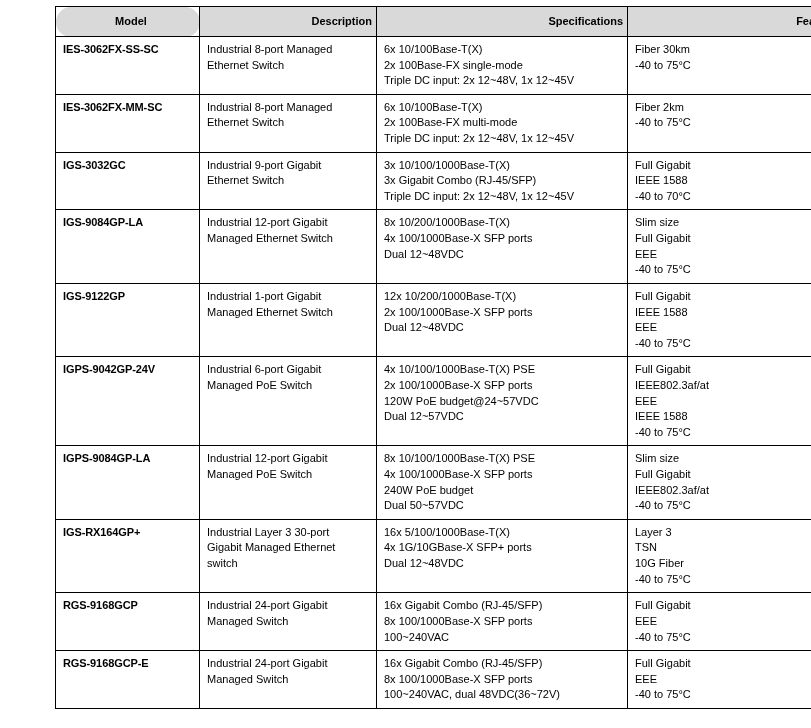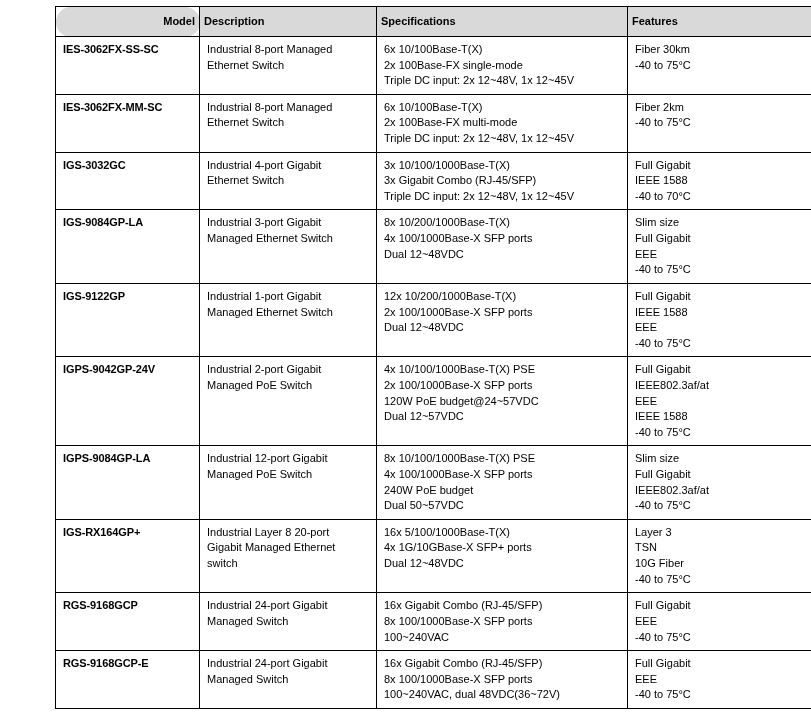--- a/index.html
+++ b/index.html
@@ -33,28 +33,28 @@
     border: 1px solid #000000;
     vertical-align: top;
     padding: 5px 12px 5px 7px;
     line-height: 1.42;
     font-size: 11px;
     white-space: pre-line;
   }
   table.spec-table thead th {
     background: #d9d9d9;
     font-weight: bold;
-    text-align: left;
+    text-align: right;
     vertical-align: middle;
     padding: 6px 4px;
     height: 17px;
     font-size: 11px;
   }
   table.spec-table thead th.col-model {
-    text-align: right;
+    text-align: center;
     padding-left: 11px;
     border-radius: 15px;
   }
   td.model {
     font-weight: bold;
     vertical-align: middle;
     font-size: 11px;
     letter-spacing: -0.1px;
   }
   td.description {
@@ -99,31 +99,31 @@
           <td class="model">IES-3062FX-MM-SC</td>
           <td class="description">Industrial 8-port Managed Ethernet Switch</td>
           <td class="specifications">6x 10/100Base-T(X)
 2x 100Base-FX multi-mode
 Triple DC input: 2x 12~48V, 1x 12~45V</td>
           <td class="features">Fiber 2km
 -40 to 75°C</td>
         </tr>
         <tr>
           <td class="model">IGS-3032GC</td>
-          <td class="description">Industrial 4-port Gigabit Ethernet Switch</td>
+          <td class="description">Industrial 9-port Gigabit Ethernet Switch</td>
           <td class="specifications">3x 10/100/1000Base-T(X)
 3x Gigabit Combo (RJ-45/SFP)
 Triple DC input: 2x 12~48V, 1x 12~45V</td>
           <td class="features">Full Gigabit
 IEEE 1588
 -40 to 70°C</td>
         </tr>
         <tr>
           <td class="model">IGS-9084GP-LA</td>
-          <td class="description">Industrial 3-port Gigabit Managed Ethernet Switch</td>
+          <td class="description">Industrial 12-port Gigabit Managed Ethernet Switch</td>
           <td class="specifications">8x 10/200/1000Base-T(X)
 4x 100/1000Base-X SFP ports
 Dual 12~48VDC</td>
           <td class="features">Slim size
 Full Gigabit
 EEE
 -40 to 75°C</td>
         </tr>
         <tr>
           <td class="model">IGS-9122GP</td>
@@ -131,21 +131,21 @@
           <td class="specifications">12x 10/200/1000Base-T(X)
 2x 100/1000Base-X SFP ports
 Dual 12~48VDC</td>
           <td class="features">Full Gigabit
 IEEE 1588
 EEE
 -40 to 75°C</td>
         </tr>
         <tr>
           <td class="model">IGPS-9042GP-24V</td>
-          <td class="description">Industrial 2-port Gigabit Managed PoE Switch</td>
+          <td class="description">Industrial 6-port Gigabit Managed PoE Switch</td>
           <td class="specifications">4x 10/100/1000Base-T(X) PSE
 2x 100/1000Base-X SFP ports
 120W PoE budget@24~57VDC
 Dual 12~57VDC</td>
           <td class="features">Full Gigabit
 IEEE802.3af/at
 EEE
 IEEE 1588
 -40 to 75°C</td>
         </tr>
@@ -156,21 +156,21 @@
 4x 100/1000Base-X SFP ports
 240W PoE budget
 Dual 50~57VDC</td>
           <td class="features">Slim size
 Full Gigabit
 IEEE802.3af/at
 -40 to 75°C</td>
         </tr>
         <tr>
           <td class="model">IGS-RX164GP+</td>
-          <td class="description">Industrial Layer 8 20-port Gigabit Managed Ethernet switch</td>
+          <td class="description">Industrial Layer 3 30-port Gigabit Managed Ethernet switch</td>
           <td class="specifications">16x 5/100/1000Base-T(X)
 4x 1G/10GBase-X SFP+ ports
 Dual 12~48VDC</td>
           <td class="features">Layer 3
 TSN
 10G Fiber
 -40 to 75°C</td>
         </tr>
         <tr>
           <td class="model">RGS-9168GCP</td>

